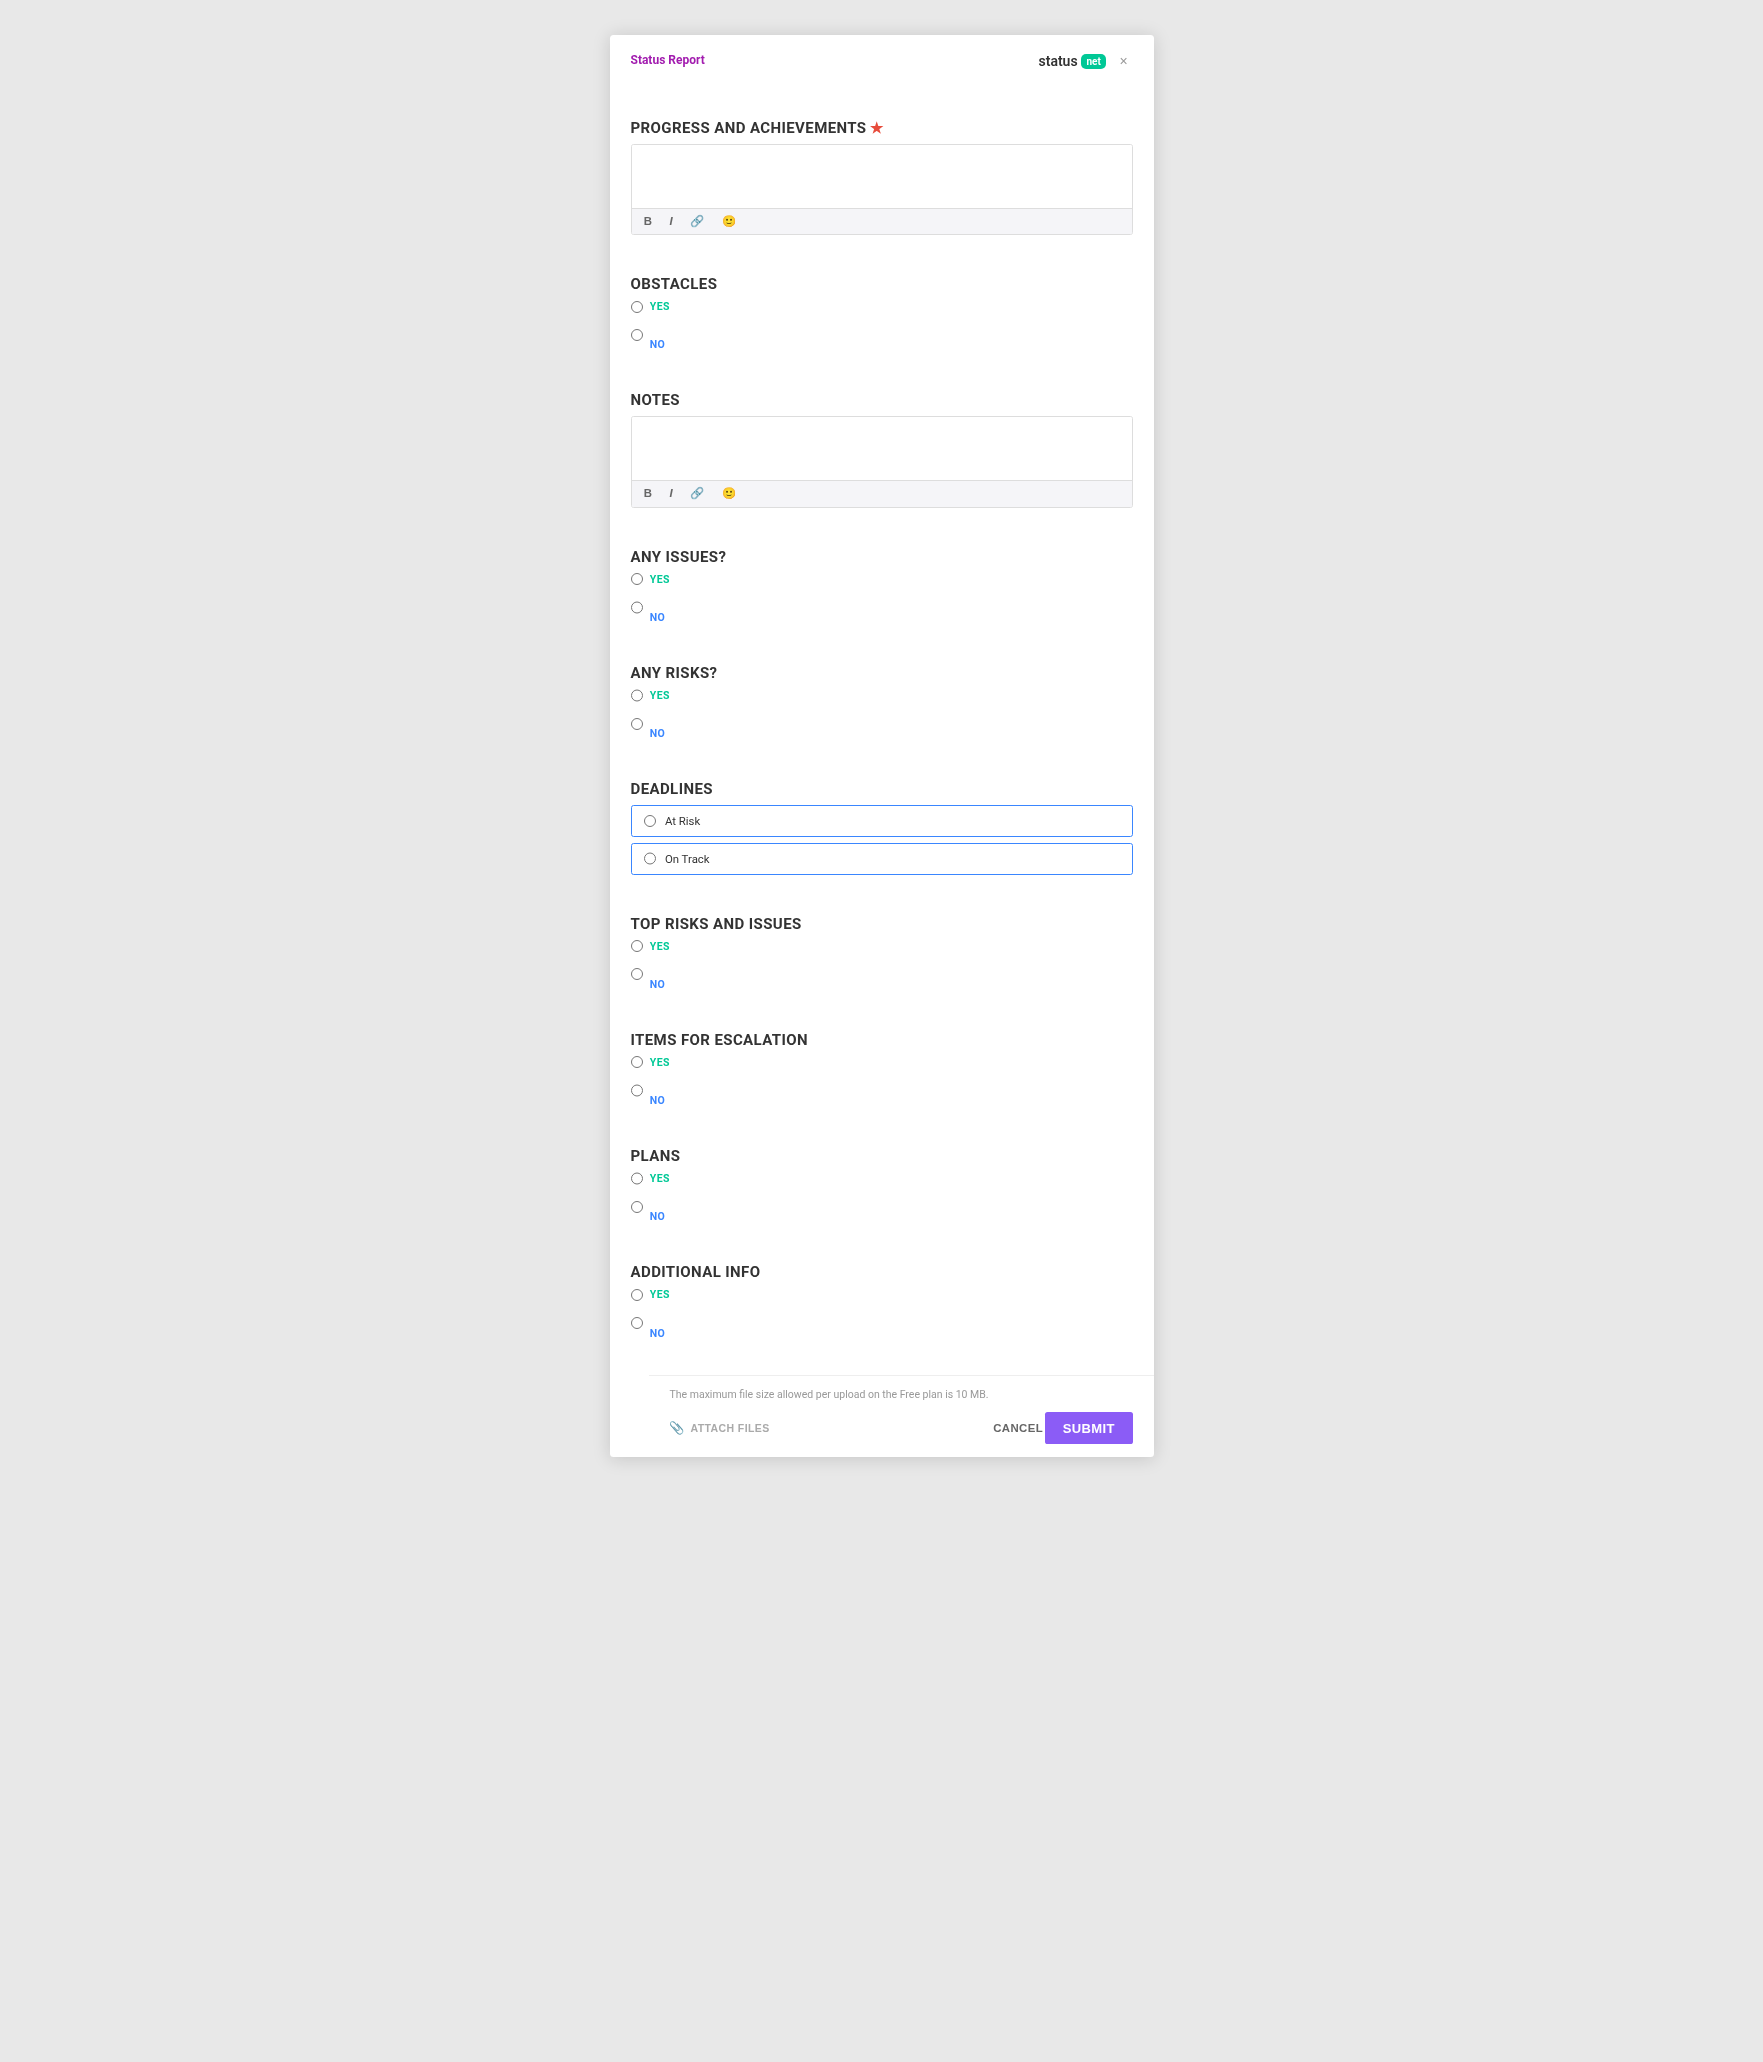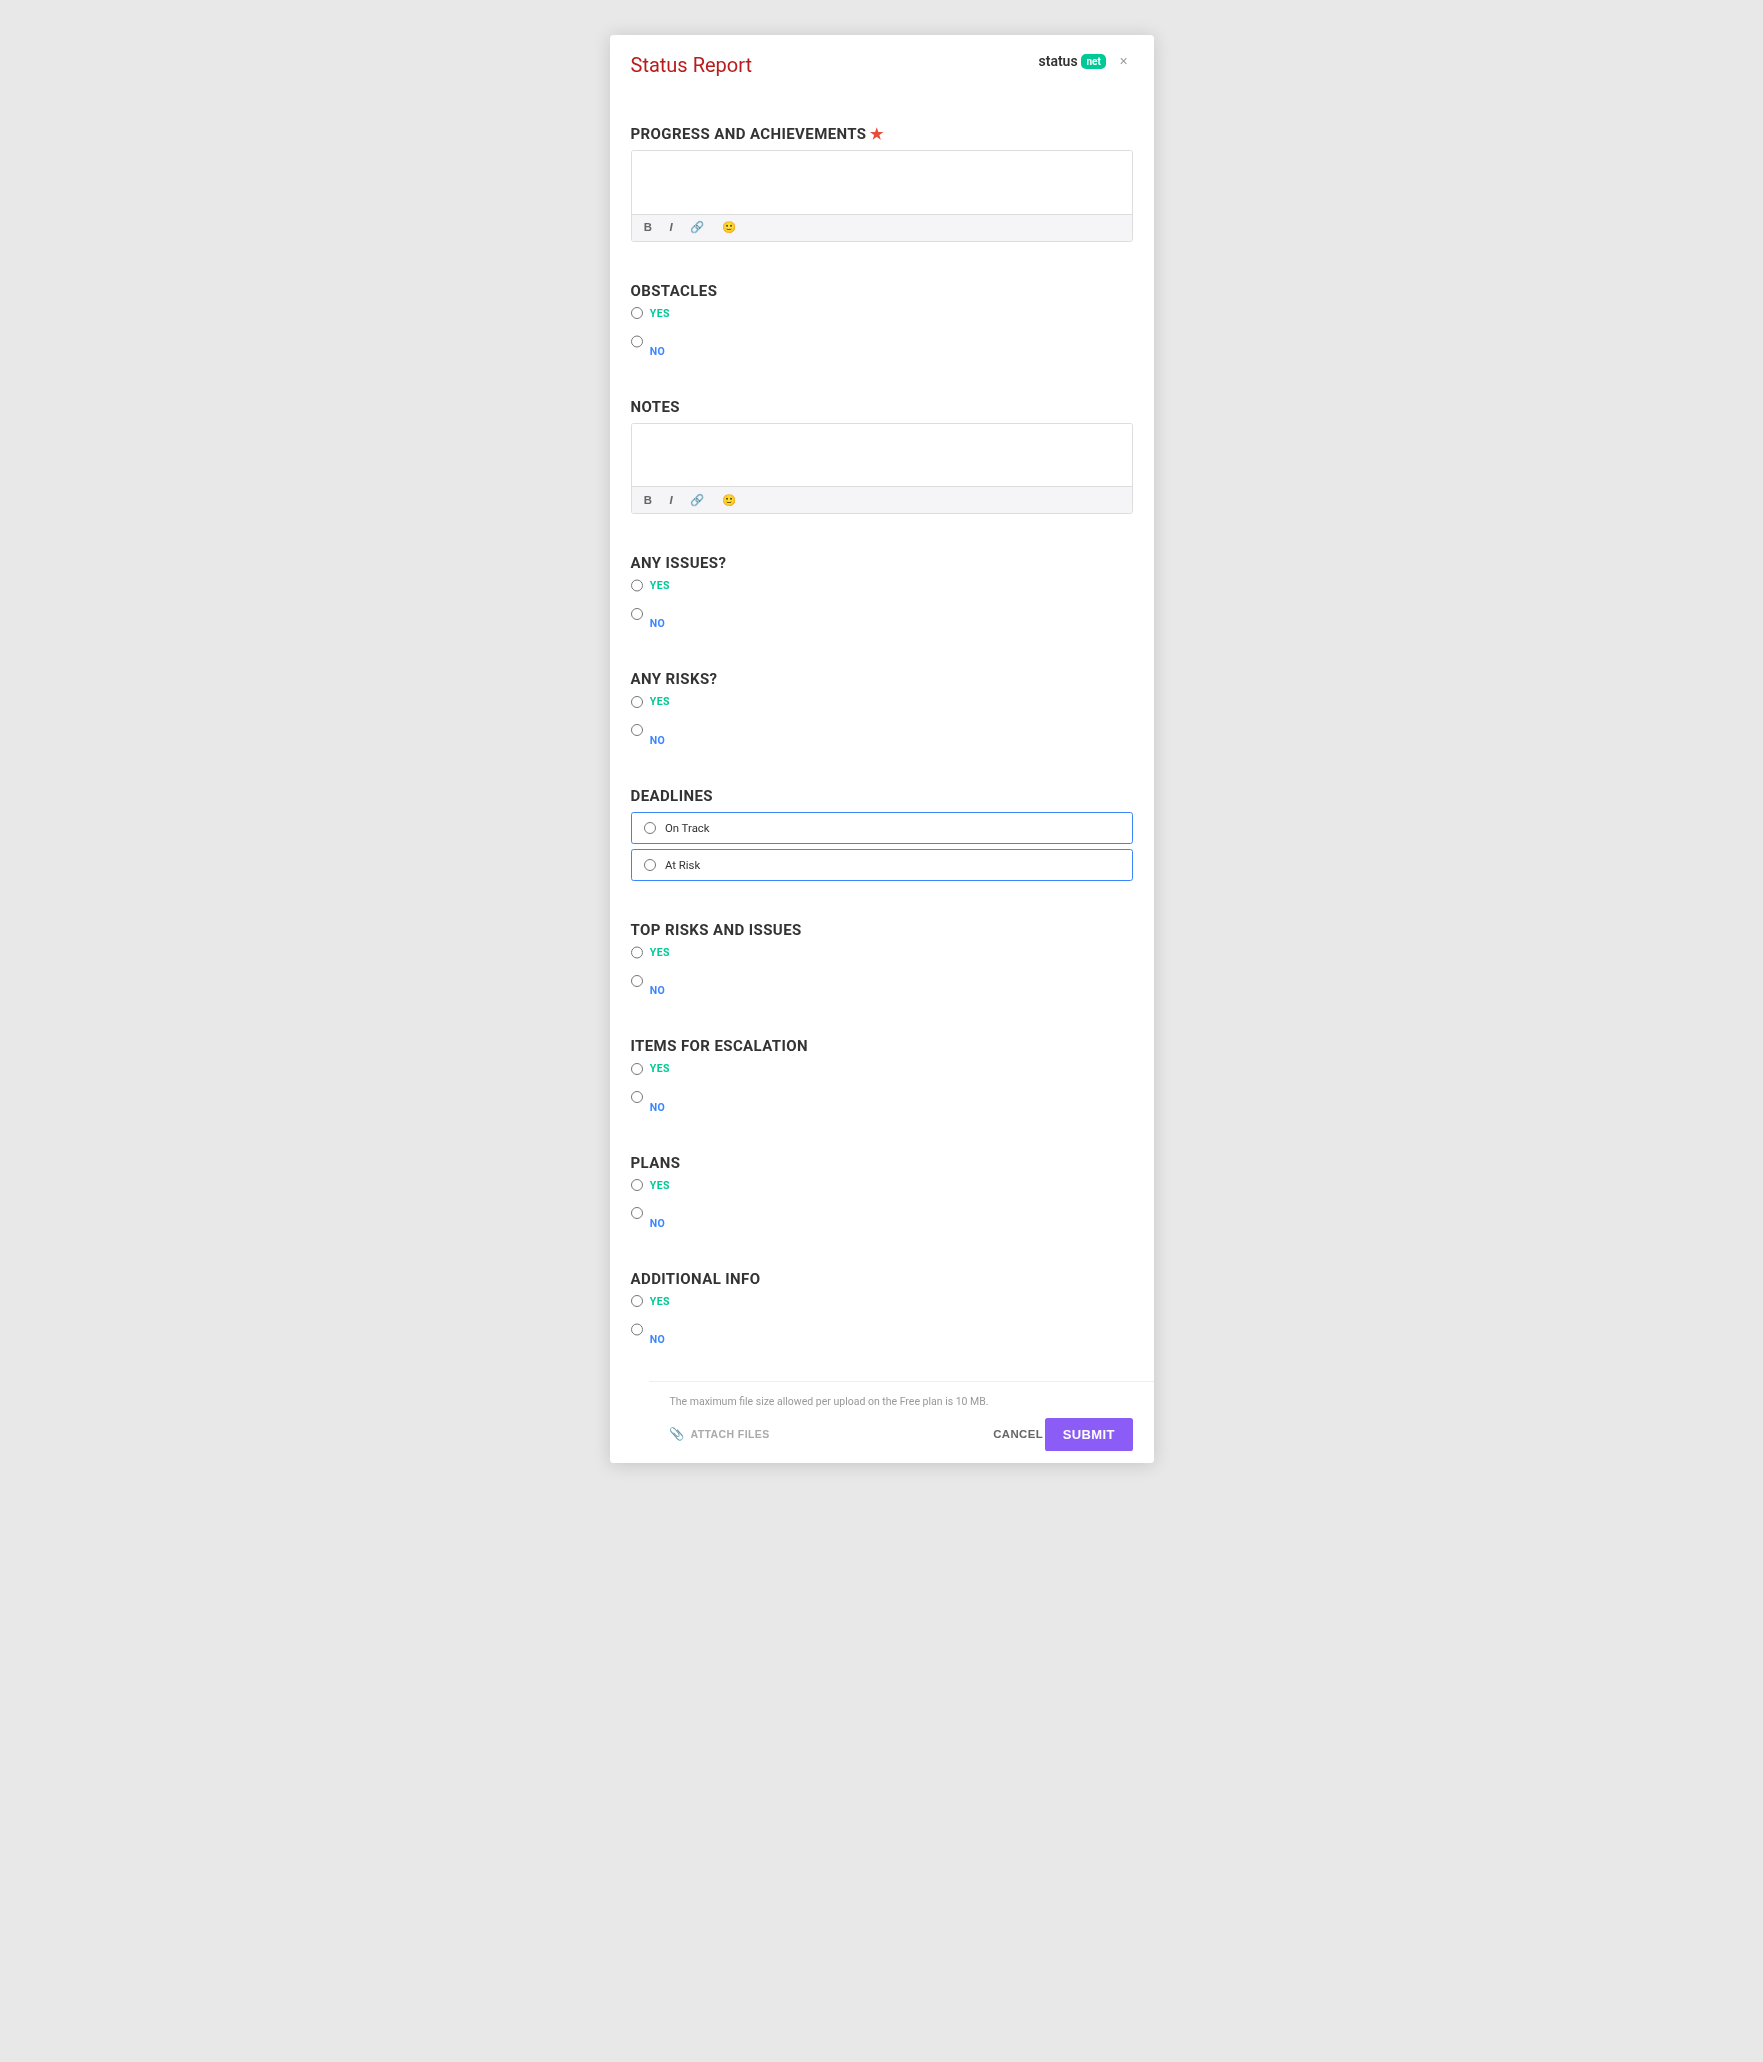--- a/index.html
+++ b/index.html
@@ -28,23 +28,23 @@
     }
 
     .modal-header {
       display: flex;
       justify-content: space-between;
       align-items: flex-start;
       padding: 17.6px 21px 8.8px 21px;
     }
 
     .modal-title {
-      font-size: 20px;
-      font-weight: 400;
-      color: #b91c1c;
+      font-size: 12px;
+      font-weight: 700;
+      color: #a21caf;
     }
 
     .header-right {
       display: flex;
       align-items: center;
       gap: 8.8px;
     }
 
     .brand {
       display: flex;
@@ -377,26 +377,26 @@
         </label>
       </div>
     </div>
 
     <div class="section">
       <div class="section-label">
         <span>DEADLINES</span>
       </div>
       <div class="deadline-options">
         <label class="deadline-option">
+          <input type="radio" name="deadlines" value="at_risk" style="">
+          <span class="deadline-option-label">At Risk</span>
+        </label>
+        <label class="deadline-option">
           <input type="radio" name="deadlines" value="on_track" style="">
           <span class="deadline-option-label">On Track</span>
-        </label>
-        <label class="deadline-option">
-          <input type="radio" name="deadlines" value="at_risk" style="">
-          <span class="deadline-option-label">At Risk</span>
         </label>
       </div>
     </div>
 
     <div class="section">
       <div class="section-label">
         <span>TOP RISKS AND ISSUES</span>
       </div>
       <div class="radio-group">
         <label class="radio-option">

